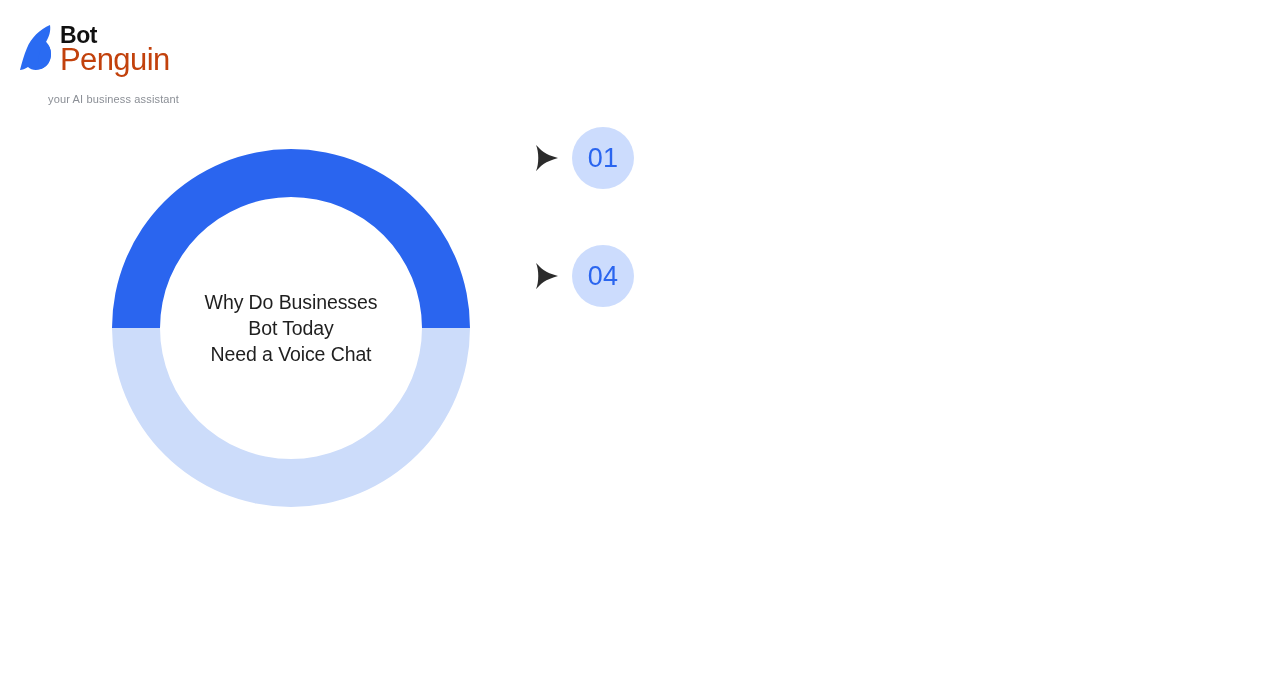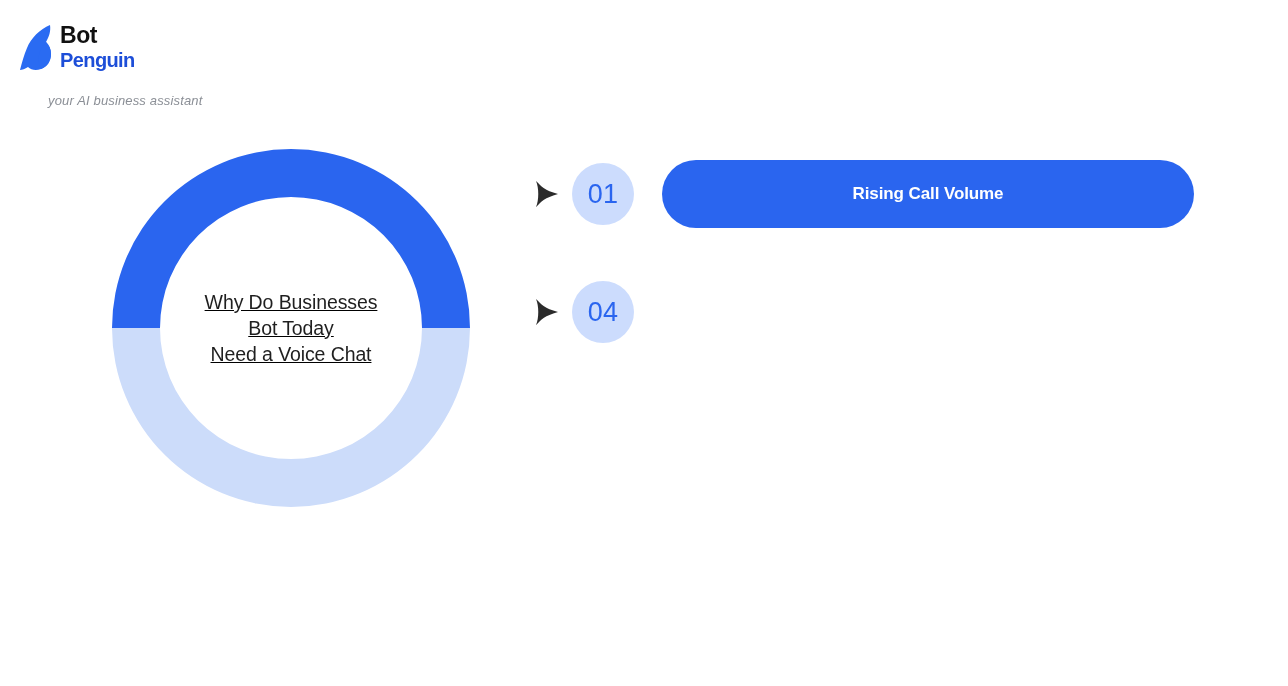--- a/index.html
+++ b/index.html
@@ -42,32 +42,31 @@
     padding-top: 1px;
   }
   #brand-logo .word-bot {
     font-size: 23px;
     font-weight: bold;
     color: #111111;
     letter-spacing: -0.4px;
     line-height: 24px;
   }
   #brand-logo .word-penguin {
-    font-size: 20px;
-    font-weight: bold;
-    color: #1d4ed8;
+    font-size: 31px;
+    font-weight: normal;
+    color: #c2410c;
     letter-spacing: -0.6px;
     line-height: 26px;
   }
   #brand-logo .logo-tagline {
     position: absolute;
     left: 28px;
     top: 71px;
-    font-size: 13px;
-    font-style: italic;
+    font-size: 11px;
     color: #8b8f96;
     letter-spacing: 0.15px;
     white-space: nowrap;
   }
 
   
   #donut-chart {
     position: absolute;
     left: 112px;
     top: 149px;
@@ -78,38 +77,36 @@
   #donut-center-text {
     position: absolute;
     left: 112px;
     top: 149px;
     width: 358px;
     height: 358px;
     display: flex;
     align-items: center;
     justify-content: center;
     pointer-events: none;
-    text-decoration: underline;
   }
   #donut-center-text .donut-lines {
     text-align: center;
     font-size: 19.5px;
     line-height: 26px;
     color: #1f1f1f;
     letter-spacing: -0.1px;
     font-weight: 400;
   }
 
   
   #steps-list {
     position: absolute;
     left: 534px;
     top: 124px;
     width: 660px;
-    margin-top: 36px;
   }
   .step-row {
     position: relative;
     height: 68px;
     margin-bottom: 50px;
     display: flex;
     align-items: center;
   }
   .step-row:last-child { margin-bottom: 0; }
 
@@ -179,21 +176,20 @@
   </div>
 </div>
 
 <div id="steps-list">
 
   <div class="step-row">
     <svg class="step-arrow" viewBox="0 0 26 30" aria-hidden="true">
       <path d="M2 2 C8 8, 10 11, 24 15 C10 19, 8 22, 2 28 C5 21, 5 9, 2 2 Z" fill="#2b2b2b"></path>
     </svg>
     <div class="step-number-badge">01</div>
-    <div class="step-pill">Rising Call Volume</div>
   </div>
 
 
 
   <div class="step-row">
     <svg class="step-arrow" viewBox="0 0 26 30" aria-hidden="true">
       <path d="M2 2 C8 8, 10 11, 24 15 C10 19, 8 22, 2 28 C5 21, 5 9, 2 2 Z" fill="#2b2b2b"></path>
     </svg>
     <div class="step-number-badge">04</div>
   </div>

